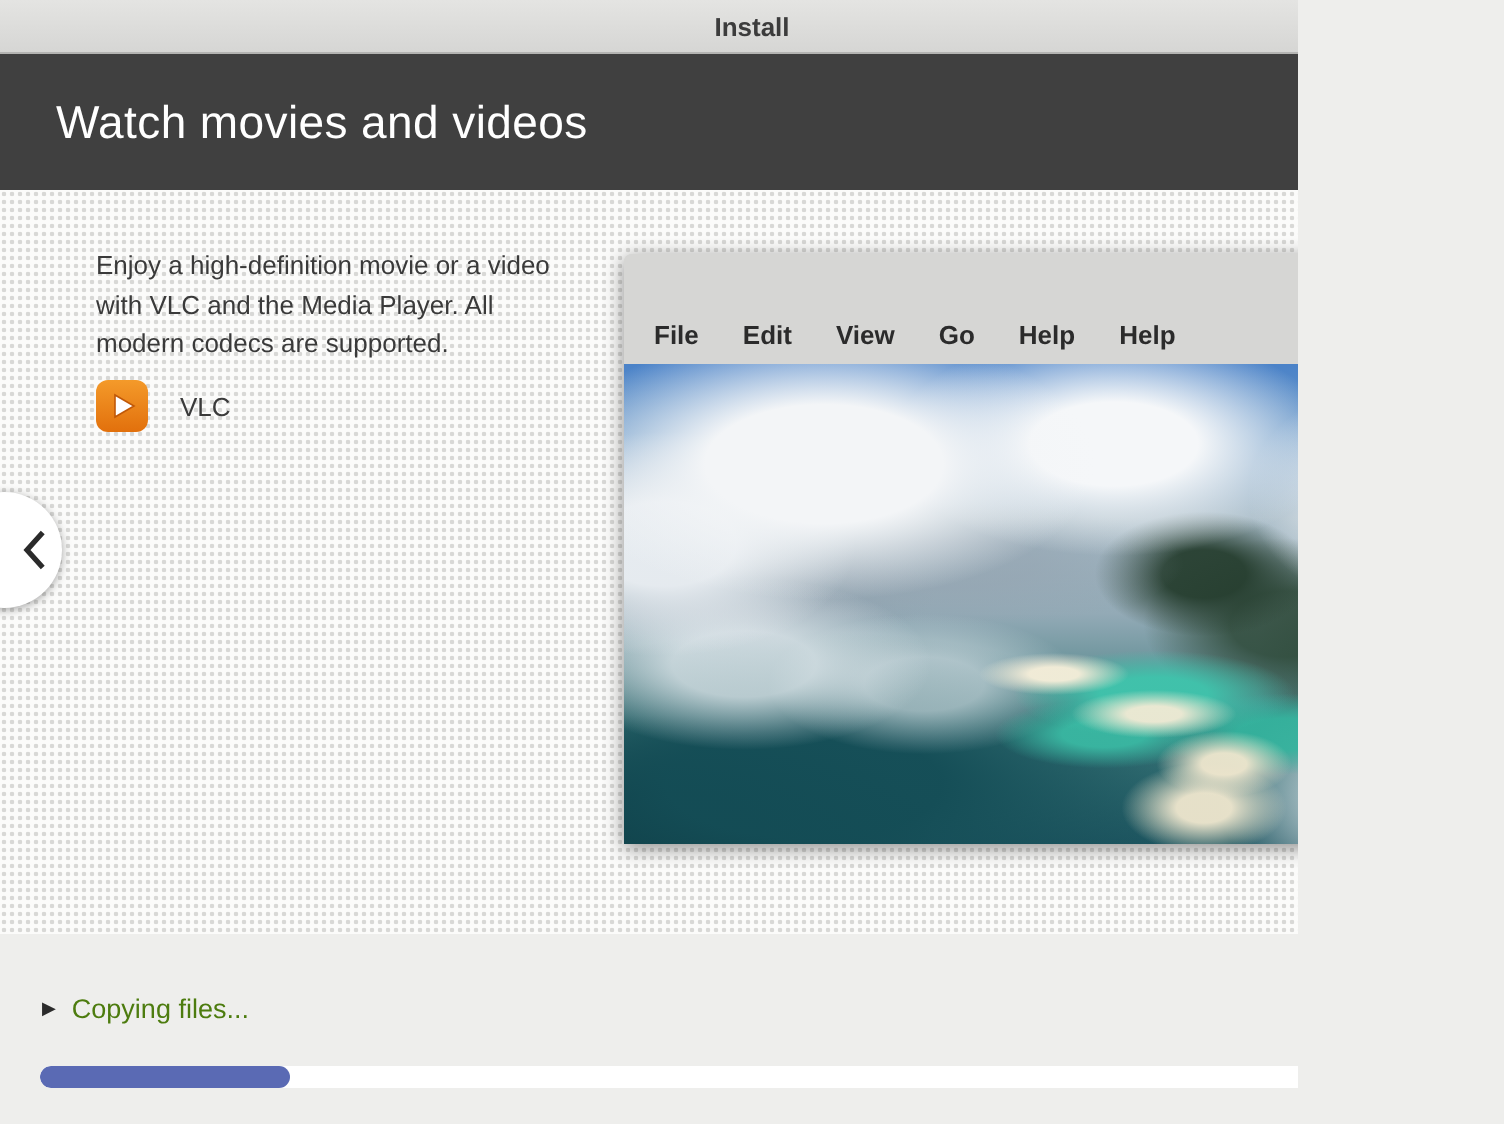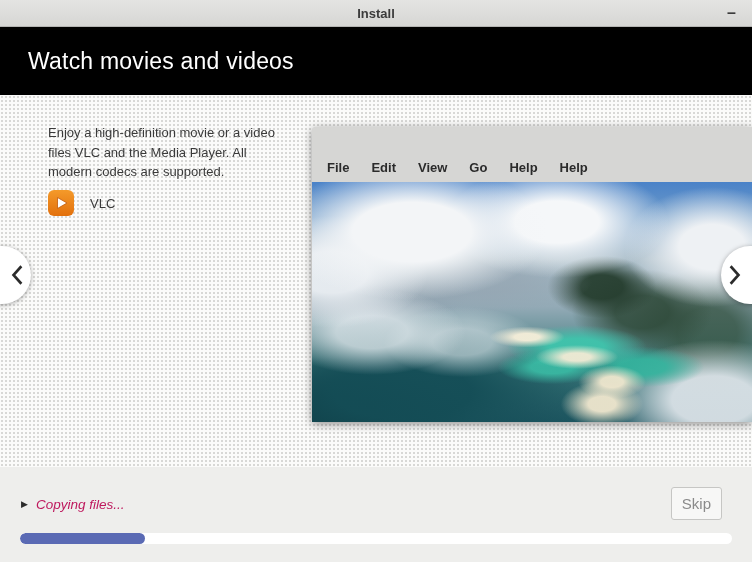--- a/index.html
+++ b/index.html
@@ -1,30 +1,30 @@
 <!DOCTYPE html>
 <html><head>
 <meta charset="utf-8">
 <style>
   * { margin:0; padding:0; box-sizing:border-box; }
   html,body { width:752px; height:562px; }
   body { font-family:"Liberation Sans", sans-serif; overflow:hidden; background:#eeeeec; }
-  #app { position:relative; width:752px; height:562px; overflow:hidden; background:#eeeeec; }
+  #app { position:relative; width:649px; height:562px; overflow:hidden; background:#eeeeec; }
 
   
   .titlebar { position:absolute; top:0; left:0; width:752px; height:27px;
     background:linear-gradient(#e4e4e2,#d6d6d4); border-bottom:1px solid #b4b4b2;
     display:flex; align-items:center; justify-content:center; }
   .titlebar-title { font-size:13px; font-weight:bold; color:#3c3c3c; }
   .minimize-btn { position:absolute; right:16px; top:1px; font-size:16px; font-weight:bold;
     color:#3c3c3c; line-height:24px; cursor:default; }
 
   
   .header { position:absolute; top:27px; left:0; width:752px; height:68px;
-    background:#000000; display:flex; align-items:center; padding-left:28px; }
+    background:#404040; display:flex; align-items:center; padding-left:28px; }
   .header-title { color:#ffffff; font-size:23px; font-weight:400; letter-spacing:.2px; }
 
   
   .main { position:absolute; top:95px; left:0; width:752px; height:372px;
     background-color:#fbfbfa;
     background-image:radial-gradient(circle, #d8d8d6 1px, rgba(0,0,0,0) 1.3px);
     background-size:4px 4px; }
 
   .left-col { position:absolute; left:48px; top:28px; width:242px; }
   .description { font-size:13px; color:#3a3a3a; line-height:1.5; }
@@ -82,21 +82,21 @@
   .nav-circle { position:absolute; width:58px; height:58px; border-radius:50%;
     background:#ffffff; box-shadow:0 1px 5px rgba(0,0,0,.35);
     display:flex; align-items:center; z-index:6; cursor:pointer; }
   .nav-prev { left:-27px; top:246px; justify-content:flex-end; padding-right:7px; }
   .nav-next { left:721px; top:246px; justify-content:flex-start; padding-left:7px; }
 
   
   .footer { position:absolute; top:467px; left:0; width:752px; height:95px; background:#eeeeec; }
   .status-row { position:absolute; left:21px; top:30px; display:flex; align-items:center; cursor:pointer; }
   .expander-icon { font-size:9px; color:#2b2b2b; margin-right:8px; line-height:1; }
-  .status-text { font-size:13.5px; color:#be185d;font-style:italic; }
+  .status-text { font-size:13.5px; color:#4d7c0f; }
   .skip-button { position:absolute; right:30px; top:20px; min-width:44px; height:33px;
     background:#f7f7f6; border:1px solid #c6c6c4; border-radius:3px;
     font-size:15px; color:#8a8a8a; display:flex; align-items:center; justify-content:center;
     padding:0 10px; cursor:pointer; }
   .progress-track { position:absolute; left:20px; right:20px; top:66px; height:11px;
     background:#ffffff; border-radius:6px; overflow:hidden; }
   .progress-fill { height:100%; width:0; background:#5a6ab4; border-radius:6px; }
 </style>
 </head>
 <body>
@@ -108,21 +108,21 @@
     <span class="minimize-btn">–</span>
   </div>
 
   <div class="header">
     <span class="header-title">Watch movies and videos</span>
   </div>
 
   <div class="main">
 
     <div class="left-col">
-      <p class="description">Enjoy a high-definition movie or a video files VLC and the Media Player. All modern codecs are supported.</p>
+      <p class="description">Enjoy a high-definition movie or a video with VLC and the Media Player. All modern codecs are supported.</p>
 
       <div class="app-list">
 
 
 
         <div class="app-row">
           <svg class="app-icon" viewBox="0 0 26 26">
             <defs>
               <linearGradient id="vlcgrad" x1="0" y1="0" x2="0" y2="1">
                 <stop offset="0" stop-color="#f49a2a"></stop>

